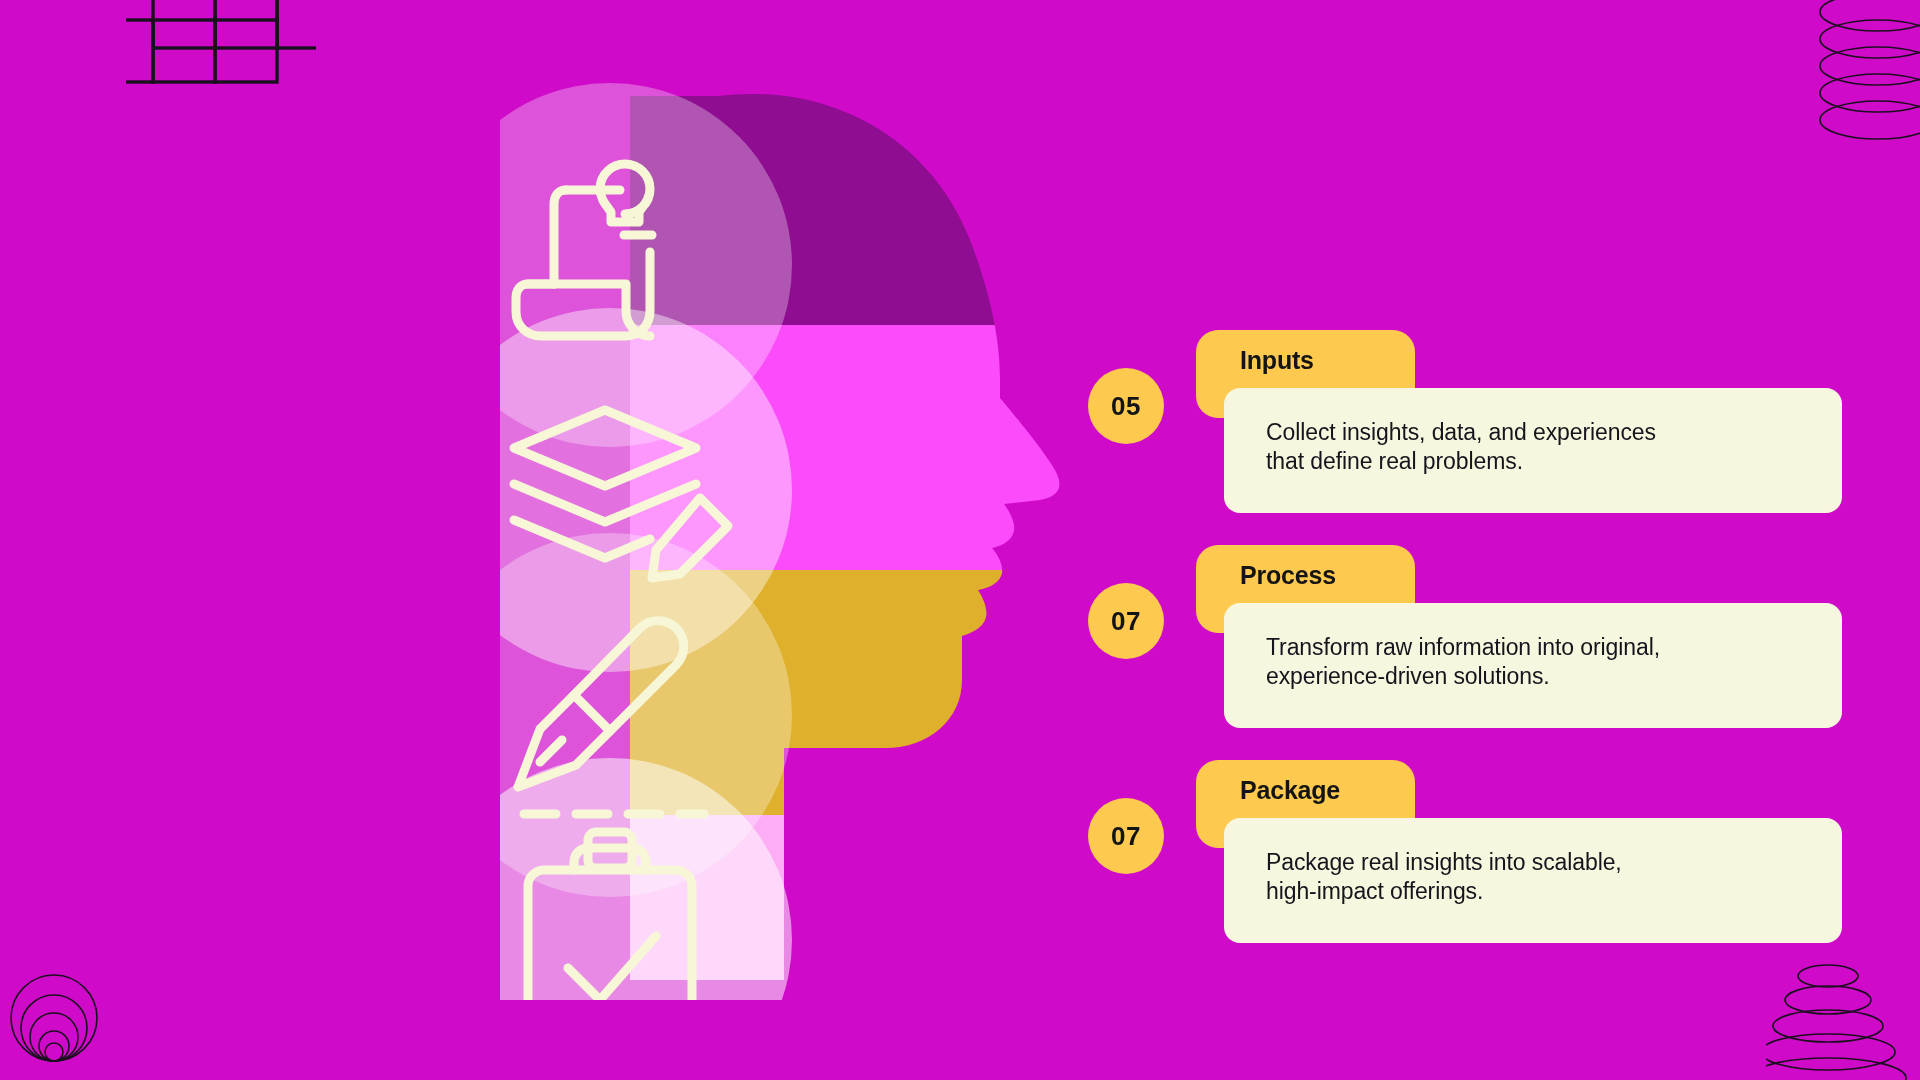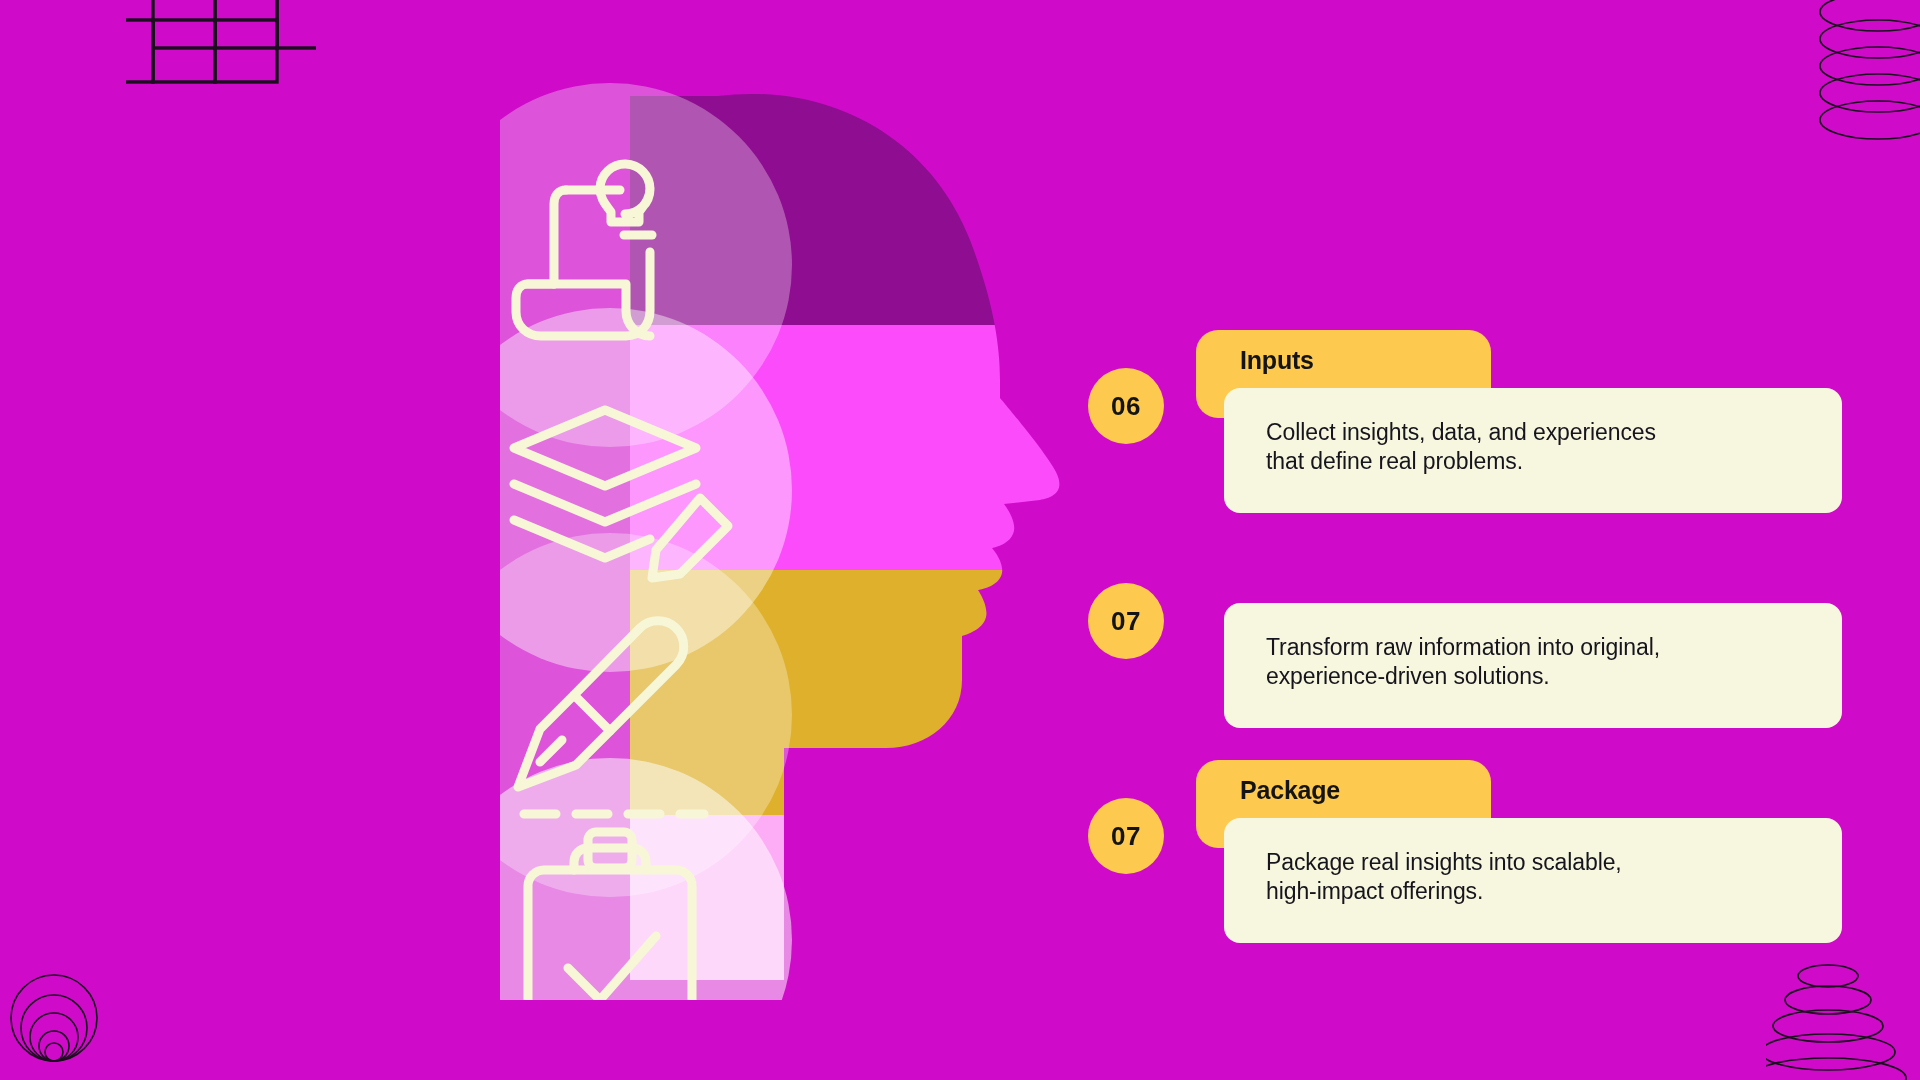--- a/index.html
+++ b/index.html
@@ -45,21 +45,21 @@
     font-size:26px;
     font-weight:bold;
     display:flex;
     align-items:center;
     justify-content:center;
     letter-spacing:.5px;
   }
   .step-tab {
     position:absolute;
     left:108px; top:0;
-    width:295px; height:88px;
+    width:219px; height:88px;
     background:#fdc94f;
     border-radius:22px;
     display:flex;
     align-items:flex-start;
     padding:16px 17px 0 44px;
   }
   .step-tab-label {
     color:#141414;
     font-size:25px;
     font-weight:bold;
@@ -207,32 +207,35 @@
       <path d="M74,790 L74,782 C74,774 80,768 88,768 L132,768 C140,768 146,774 146,782 L146,790"></path>
       <rect x="88" y="752" width="44" height="36" rx="8"></rect>
       <path d="M68,888 L100,920 L156,856"></path>
     </g>
   </svg>
 </div>
 
 <div id="steps">
 
   <div class="step">
-    <div class="step-badge">06</div>
+    <div class="step-badge">05</div>
     <div class="step-tab">
       <span class="step-tab-label">Inputs</span>
     </div>
     <div class="step-body">
       <p class="step-body-text">Collect insights, data, and experiences
 that define real problems.</p>
     </div>
   </div>
 
   <div class="step">
     <div class="step-badge">07</div>
+    <div class="step-tab">
+      <span class="step-tab-label">Process</span>
+    </div>
     <div class="step-body">
       <p class="step-body-text">Transform raw information into original,
 experience-driven solutions.</p>
     </div>
   </div>
 
   <div class="step">
     <div class="step-badge">07</div>
     <div class="step-tab">
       <span class="step-tab-label">Package</span>

